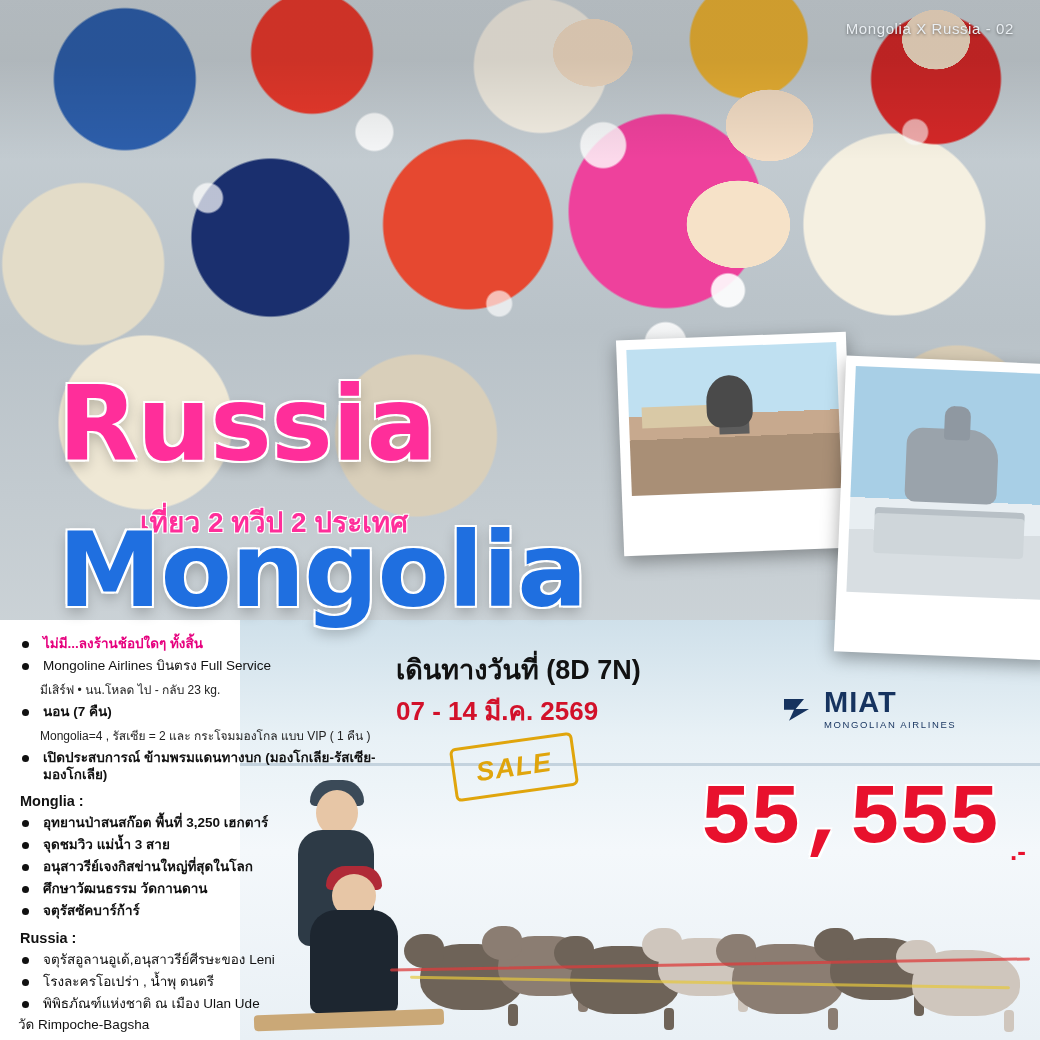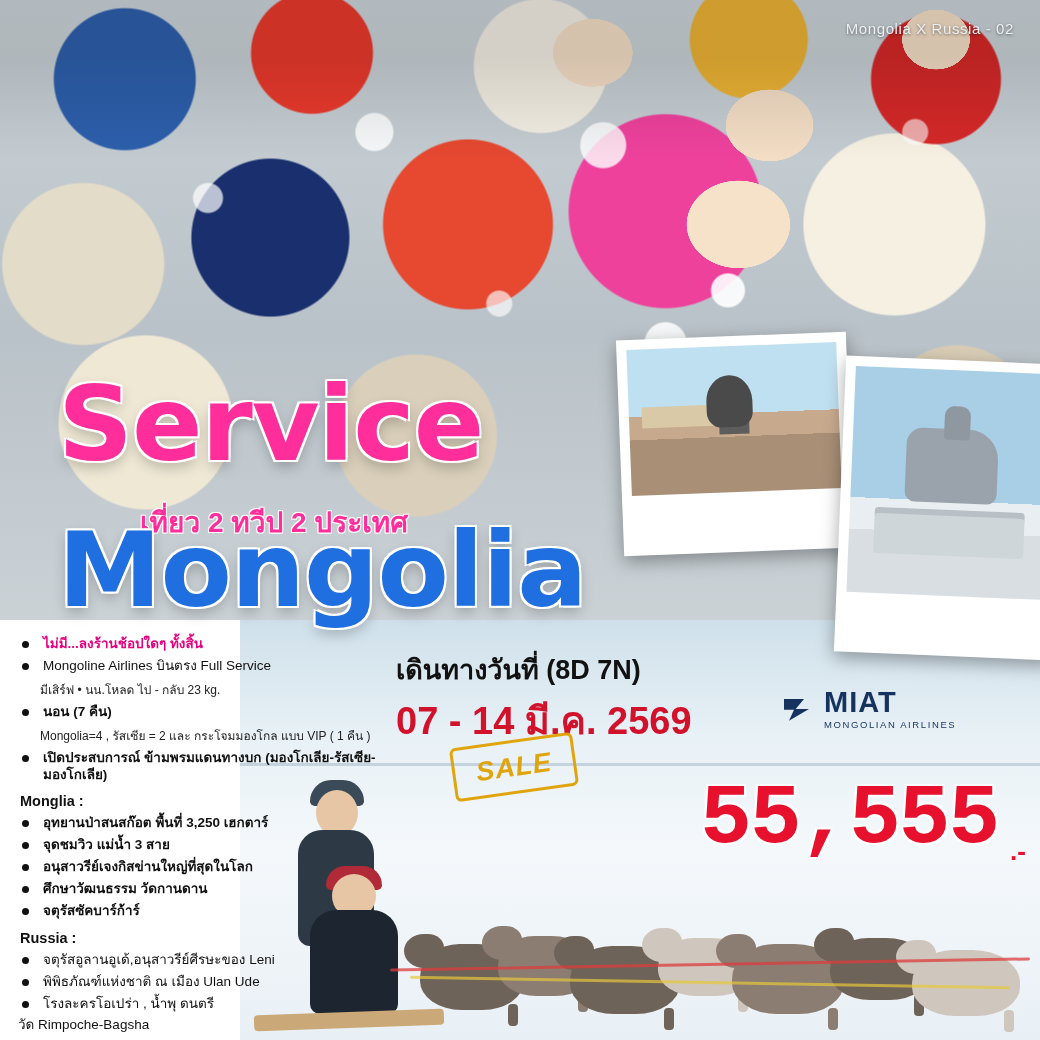--- a/index.html
+++ b/index.html
@@ -107,21 +107,21 @@
   .left-col{position:absolute;left:18px;top:636px;width:380px;color:#111;}
   .bline{display:flex;align-items:flex-start;margin:0 0 5px 0;font-size:13.5px;line-height:1.25;gap:7px;}
   .dot{width:7px;height:7px;border-radius:50%;background:#111;margin:5px 7px 0 4px;flex:0 0 auto;}
   .bline.b{font-weight:bold;}
   .sub{margin:0 0 5px 22px;font-size:12px;color:#222;}
   .sechead{font-weight:bold;font-size:14.5px;margin:10px 0 6px 2px;}
   .left-col .pink{color:#e6007e;font-weight:bold;}
 
   
   .travel-label{position:absolute;left:396px;top:648px;font-size:27px;font-weight:bold;color:#111;}
-  .travel-date{position:absolute;left:396px;top:690px;font-size:38px;font-weight:bold;color:#d2112a;}
+  .travel-date{position:absolute;left:396px;top:690px;font-size:26px;font-weight:bold;color:#d2112a;}
   .price{position:absolute;right:42px;top:770px;font-size:86px;font-weight:bold;color:#e8112d;
     font-family:Liberation Mono, monospace;letter-spacing:-2px;
     text-shadow:2px 2px 0 #fff,-2px 2px 0 #fff,2px -2px 0 #fff,-2px -2px 0 #fff;}
   .price-suffix{position:absolute;right:14px;top:836px;font-size:26px;font-weight:bold;color:#e8112d;}
   .sale-stamp{position:absolute;left:452px;top:740px;width:118px;height:48px;border:3px solid #e0a100;
     border-radius:6px;transform:rotate(-8deg);display:flex;align-items:center;justify-content:center;
     color:#e0a100;font-size:27px;font-weight:bold;font-style:italic;letter-spacing:1px;opacity:.95;}
 
   
   .airline{position:absolute;left:782px;top:688px;display:flex;align-items:center;gap:8px;}
@@ -181,21 +181,21 @@
     </div>
   </div>
   <div class="polaroid pol2">
     <div class="pic">
       <div class="base"></div>
       <div class="statue"></div>
       <div class="rider"></div>
     </div>
   </div>
 
-  <div class="title-russia">Service</div>
+  <div class="title-russia">Russia</div>
   <div class="subtitle-th">เที่ยว 2 ทวีป   2 ประเทศ</div>
   <div class="title-mongolia">Mongolia</div>
 
   <div class="left-col">
     <div class="bline">
       <span class="dot"></span>
       <span class="pink">ไม่มี...ลงร้านช้อปใดๆ ทั้งสิ้น</span>
     </div>
     <div class="bline">
       <span class="dot"></span>
@@ -236,25 +236,25 @@
         <span>จตุรัสซัคบาร์ก้าร์</span>
       </div>
 
     <div class="sechead">Russia :</div>
     <div class="bline">
         <span class="dot"></span>
         <span>จตุรัสอูลานอูเด้,อนุสาวรีย์ศีรษะของ Leni</span>
       </div>
     <div class="bline">
         <span class="dot"></span>
+        <span>โรงละครโอเปร่า , น้ำพุ ดนตรี</span>
+      </div>
+    <div class="bline">
+        <span class="dot"></span>
         <span>พิพิธภัณฑ์แห่งชาติ ณ เมือง Ulan Ude</span>
-      </div>
-    <div class="bline">
-        <span class="dot"></span>
-        <span>โรงละครโอเปร่า , น้ำพุ ดนตรี</span>
       </div>
     <div class="bline">
         <span>วัด Rimpoche-Bagsha</span>
       </div>
 
   </div>
 
   <div class="travel-label">เดินทางวันที่ (8D 7N)</div>
   <div class="travel-date">07 - 14 มี.ค. 2569</div>
   <div class="sale-stamp">SALE</div>

